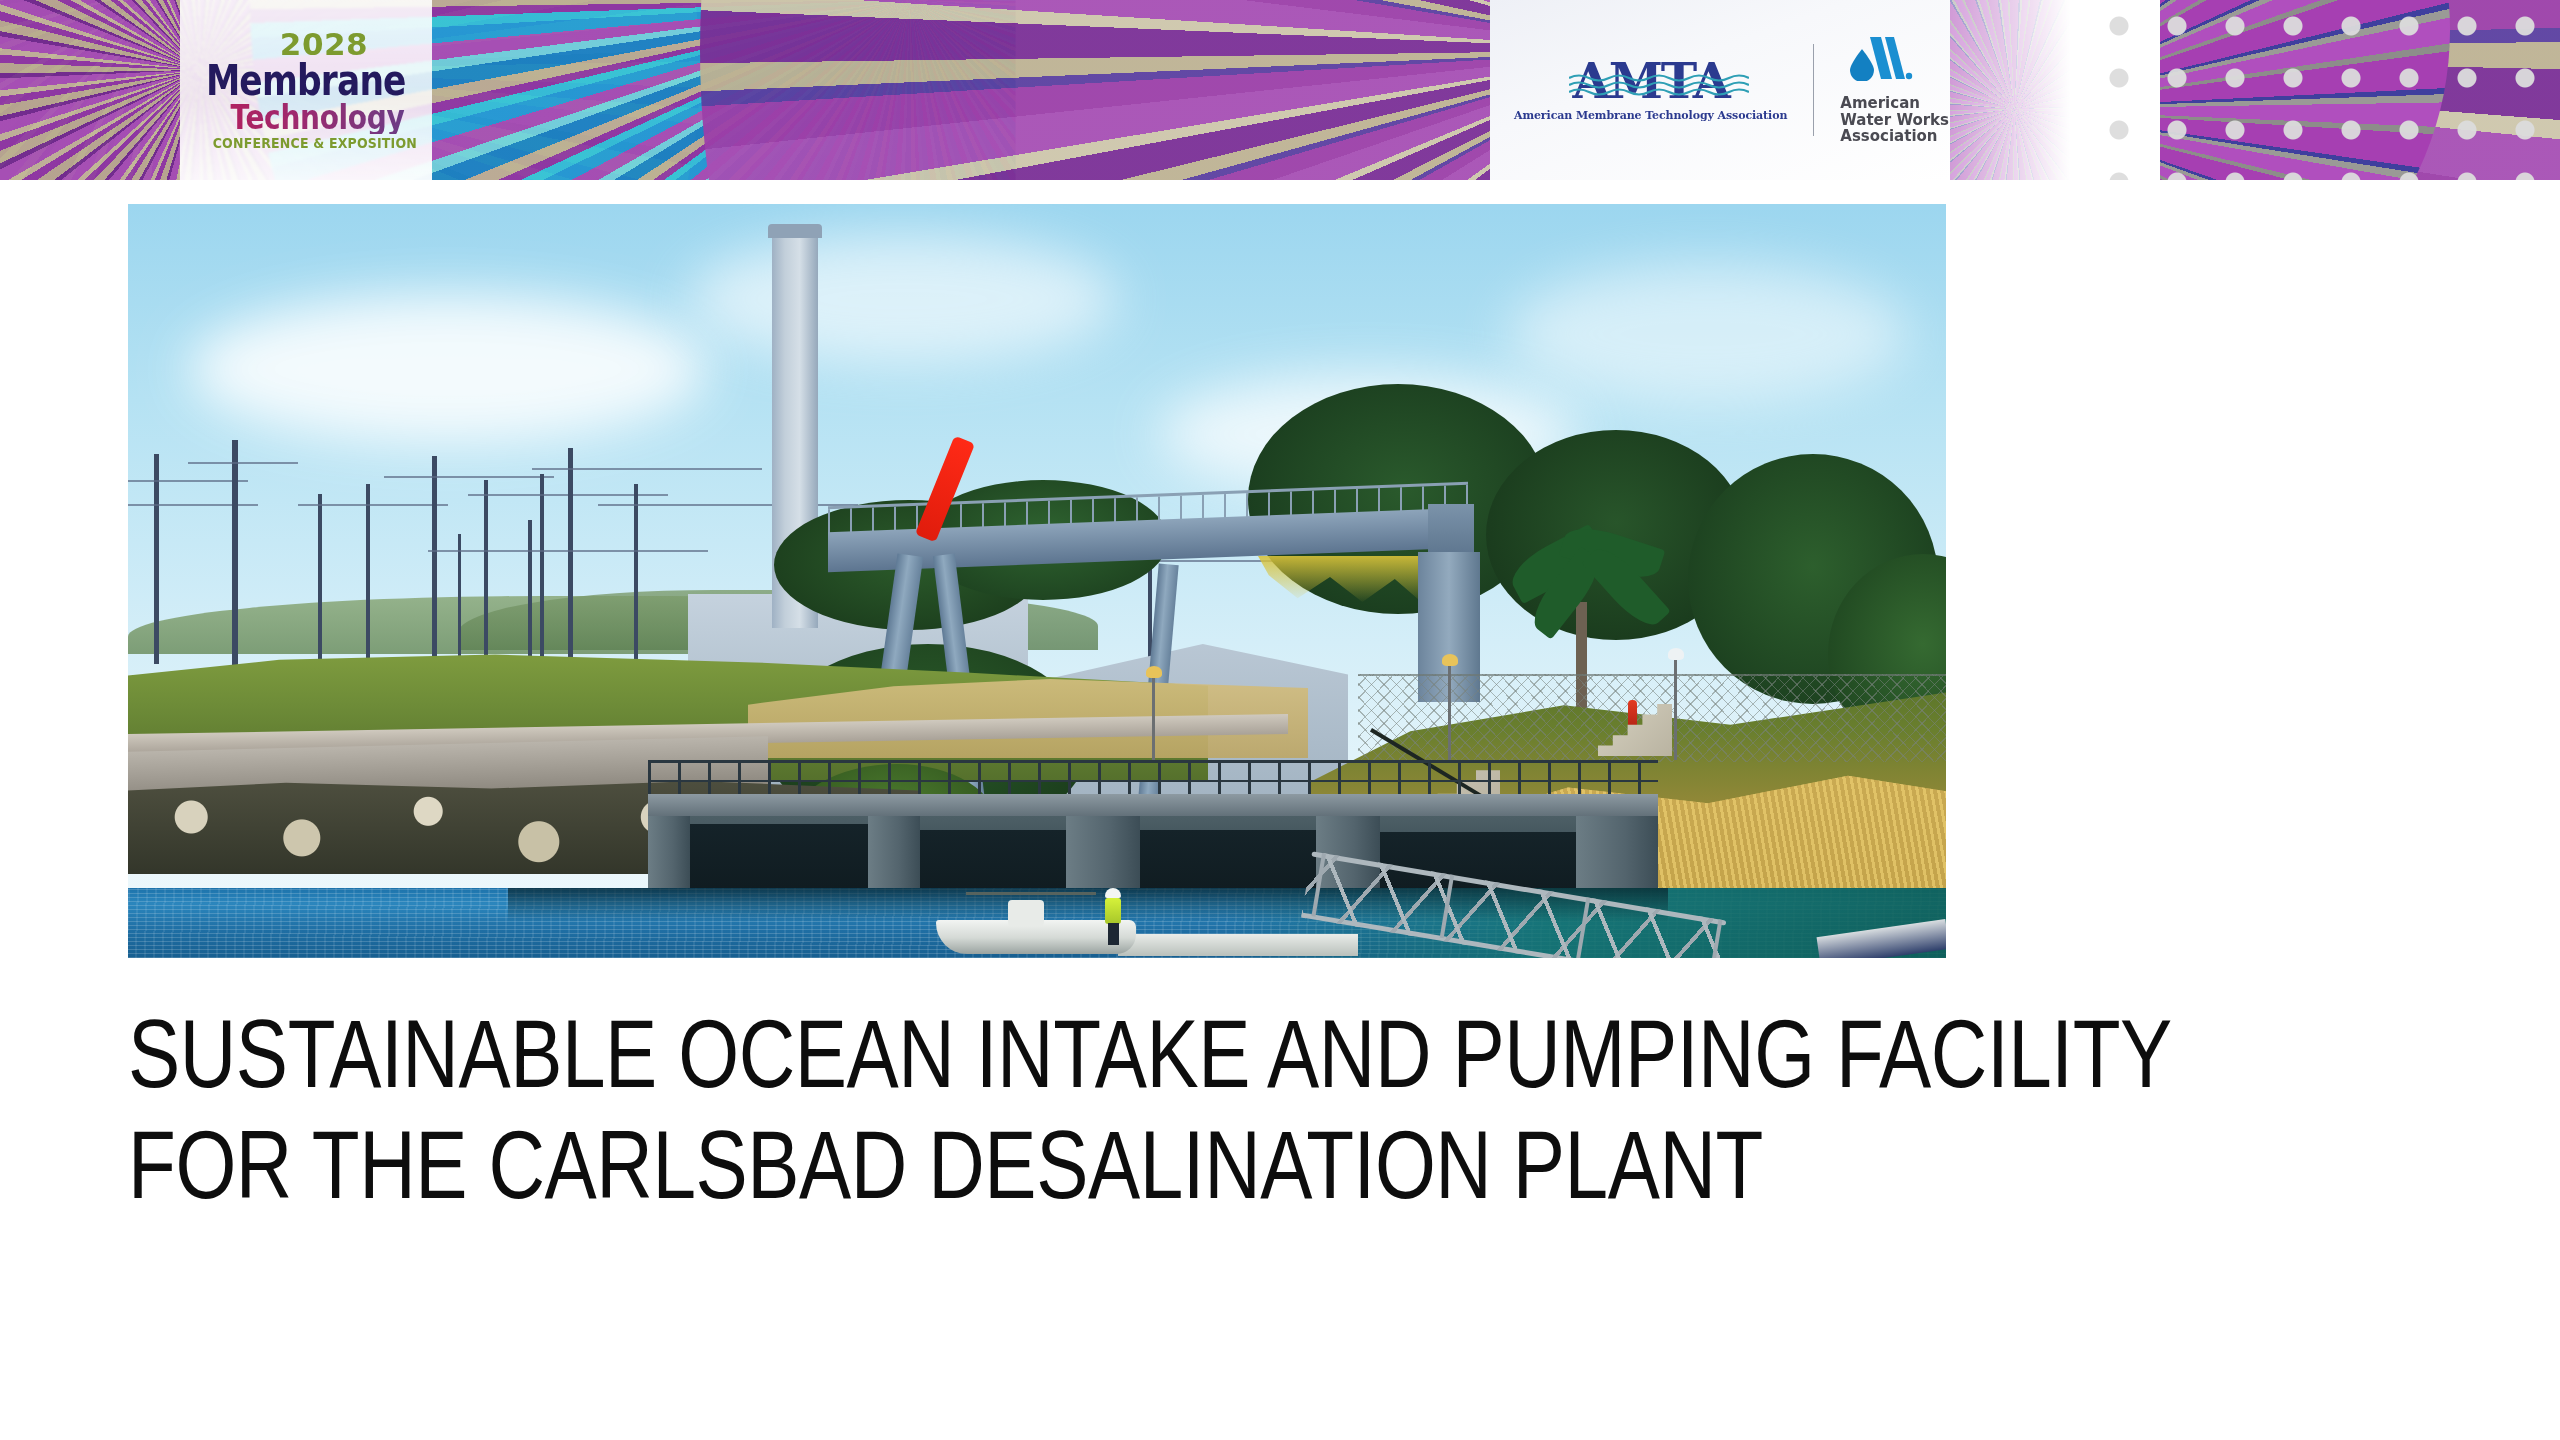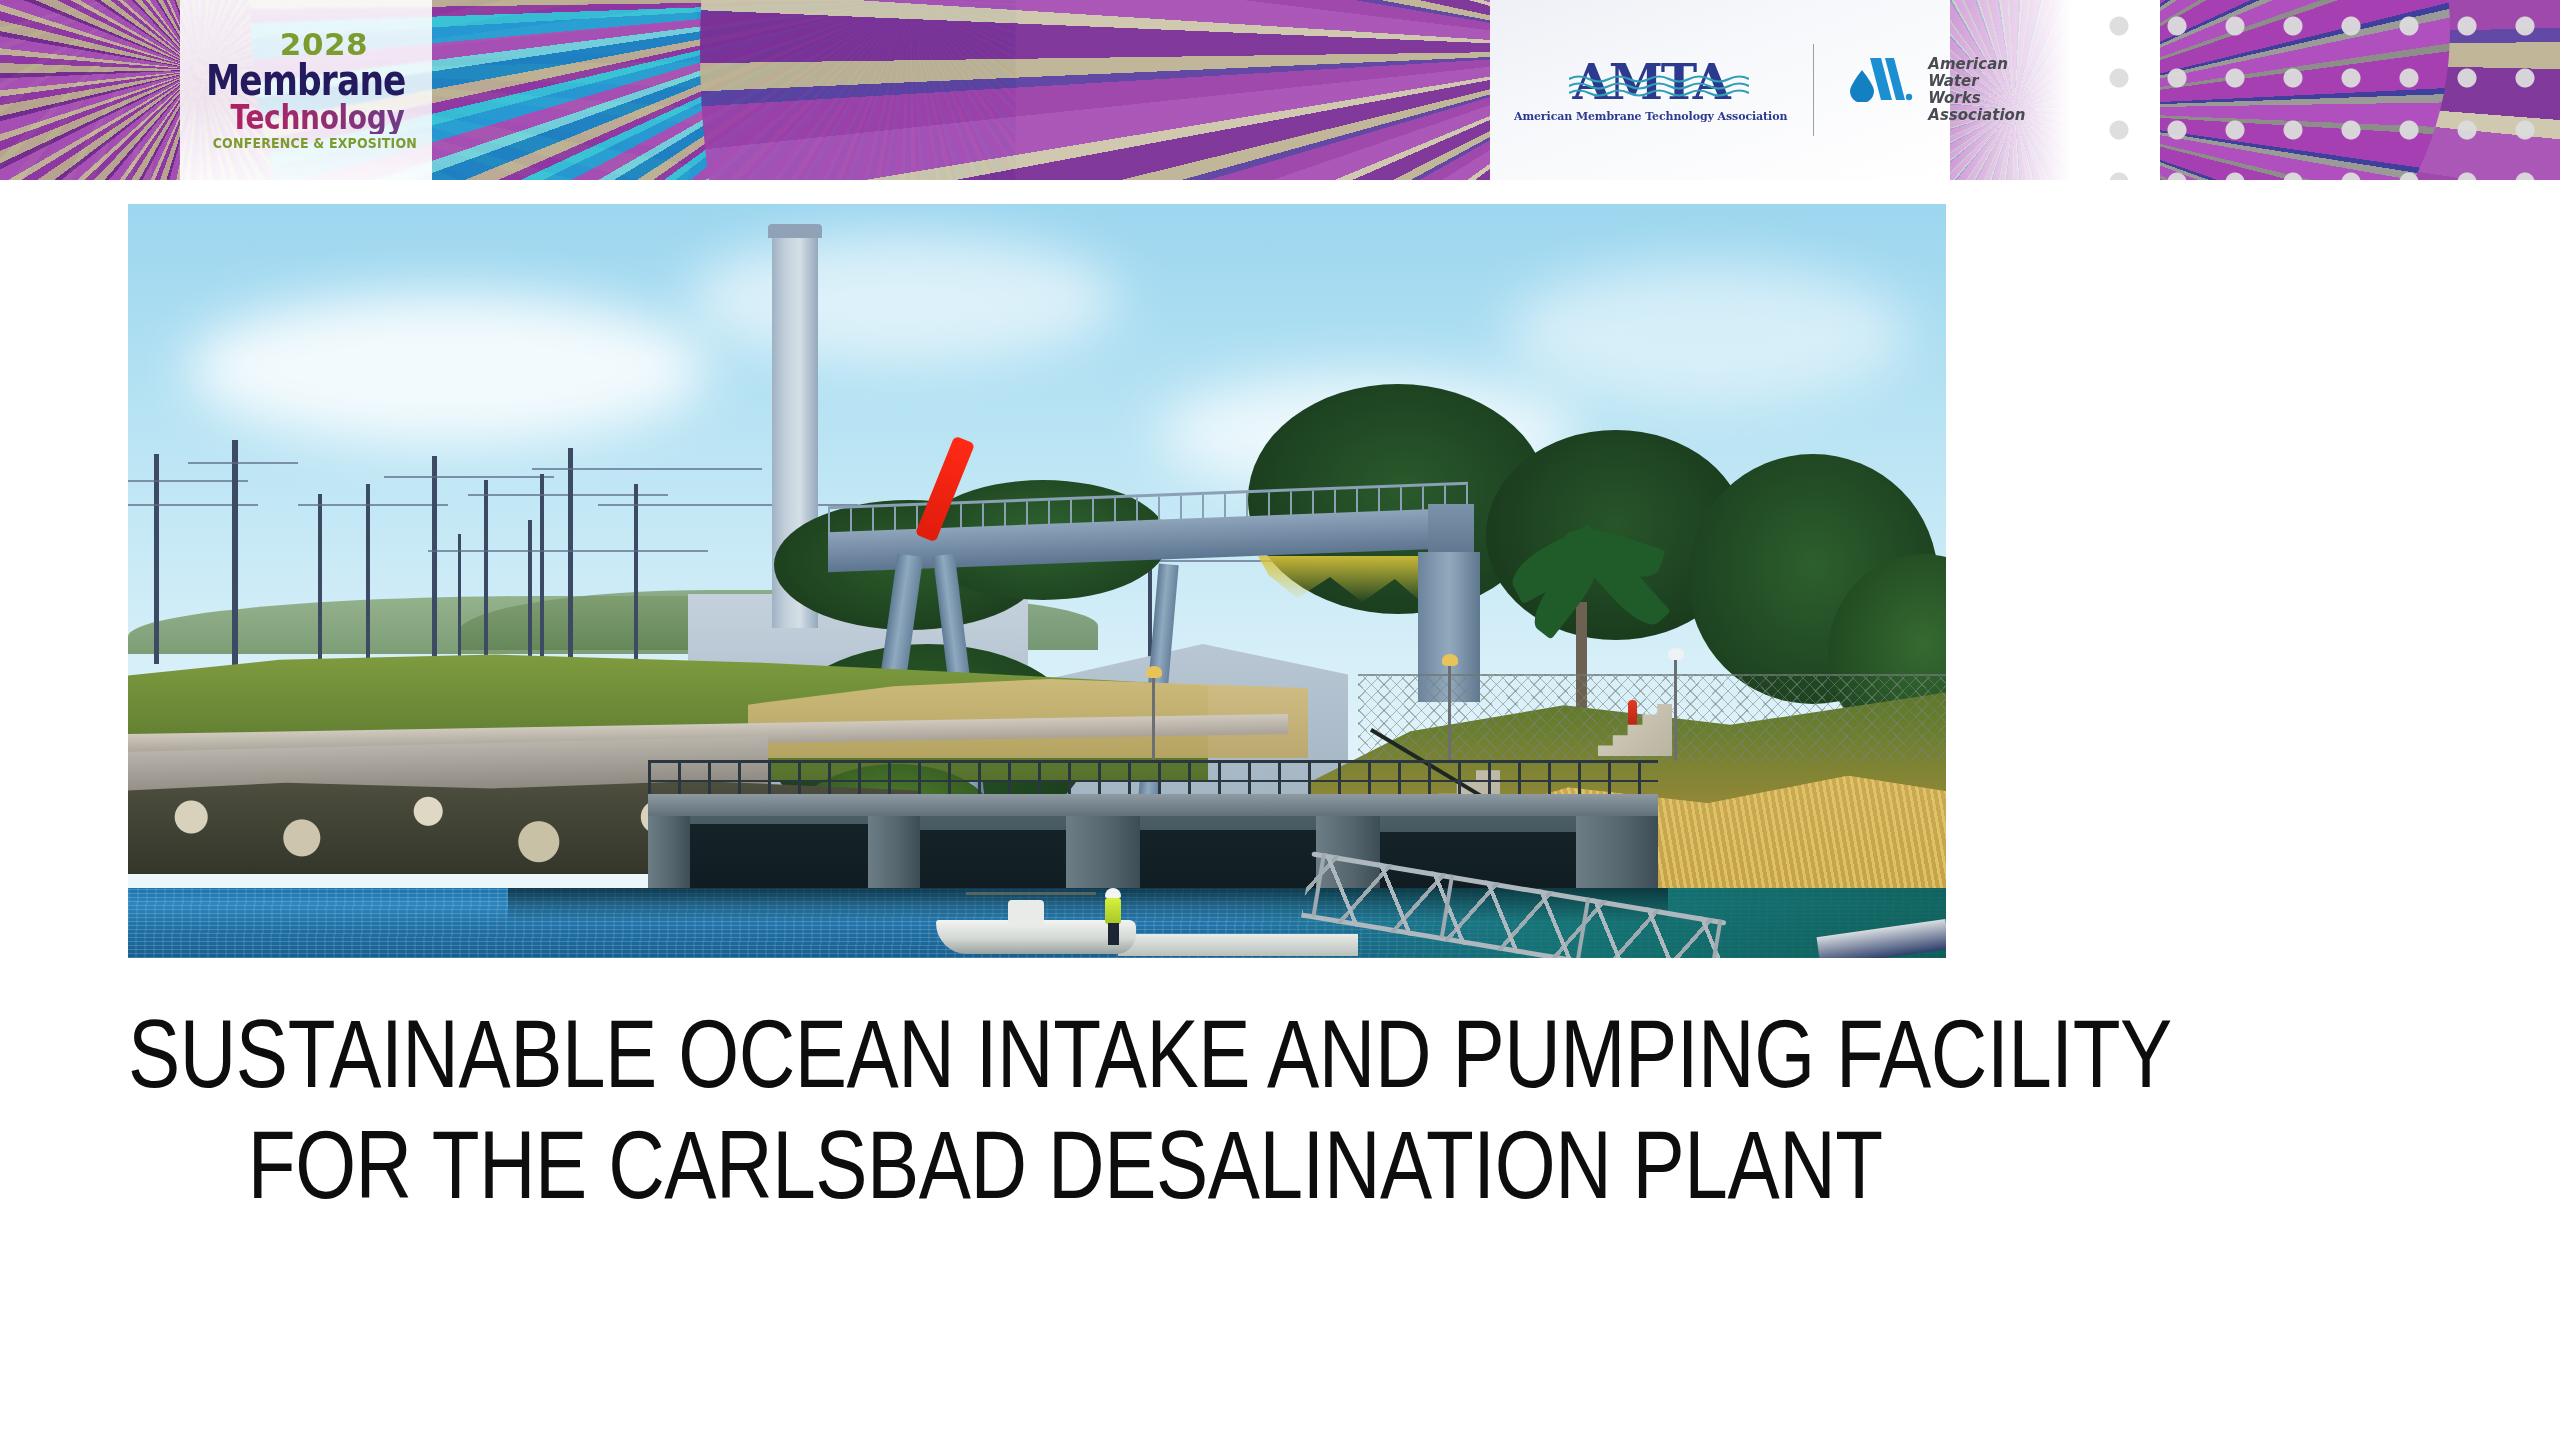--- a/index.html
+++ b/index.html
@@ -166,21 +166,21 @@
   .amta-waves{
     position:absolute;left:-4px;right:-14px;top:16px;height:26px;
     pointer-events:none;
   }
   .amta-sub{
     font-family:"DejaVu Serif", serif;
     font-weight:700;font-size:11px;color:#2b3a8f;
     letter-spacing:-.1px;margin-top:3px;white-space:nowrap;
   }
   .assoc-divider{width:1px;height:92px;background:#9aa0ac;flex:0 0 auto;}
-  .awwa-block{display:flex;flex-direction:row;gap:14px;font-style:italic;}
+  .awwa-block{display:flex;flex-direction:column;gap:14px;}
   .awwa-mark{width:74px;height:46px;position:relative;}
   .awwa-name{
     font-family:"DejaVu Sans", sans-serif;
     font-weight:700;font-size:15px;color:#4a4a52;line-height:1.12;
     white-space:pre-line;
   }
 
   
   .photo{
     position:absolute;left:128px;top:204px;width:1818px;height:754px;
@@ -445,21 +445,21 @@
     clip-path:polygon(0 100%,0 80%,20% 80%,20% 60%,40% 60%,40% 40%,60% 40%,60% 20%,80% 20%,80% 0,100% 0,100% 100%);
   }
   .blue-ramp{
     position:absolute;left:1690px;top:724px;width:130px;height:30px;
     background:linear-gradient(180deg,#d8dde0 0%,#2e3f6b 100%);
     transform:rotate(-8deg);
   }
 
   
   .title-block{
-    position:absolute;left:128px;top:998px;width:2300px;text-align:center;
+    position:absolute;left:128px;top:998px;width:2300px;
   }
   .title-line{
     font-family:"Liberation Sans", sans-serif;
     font-weight:400;
     font-size:96px;
     line-height:1.16;
     color:#0d0d0d;
     letter-spacing:-0.5px;
     transform:scaleX(.815);
     transform-origin:left center;

